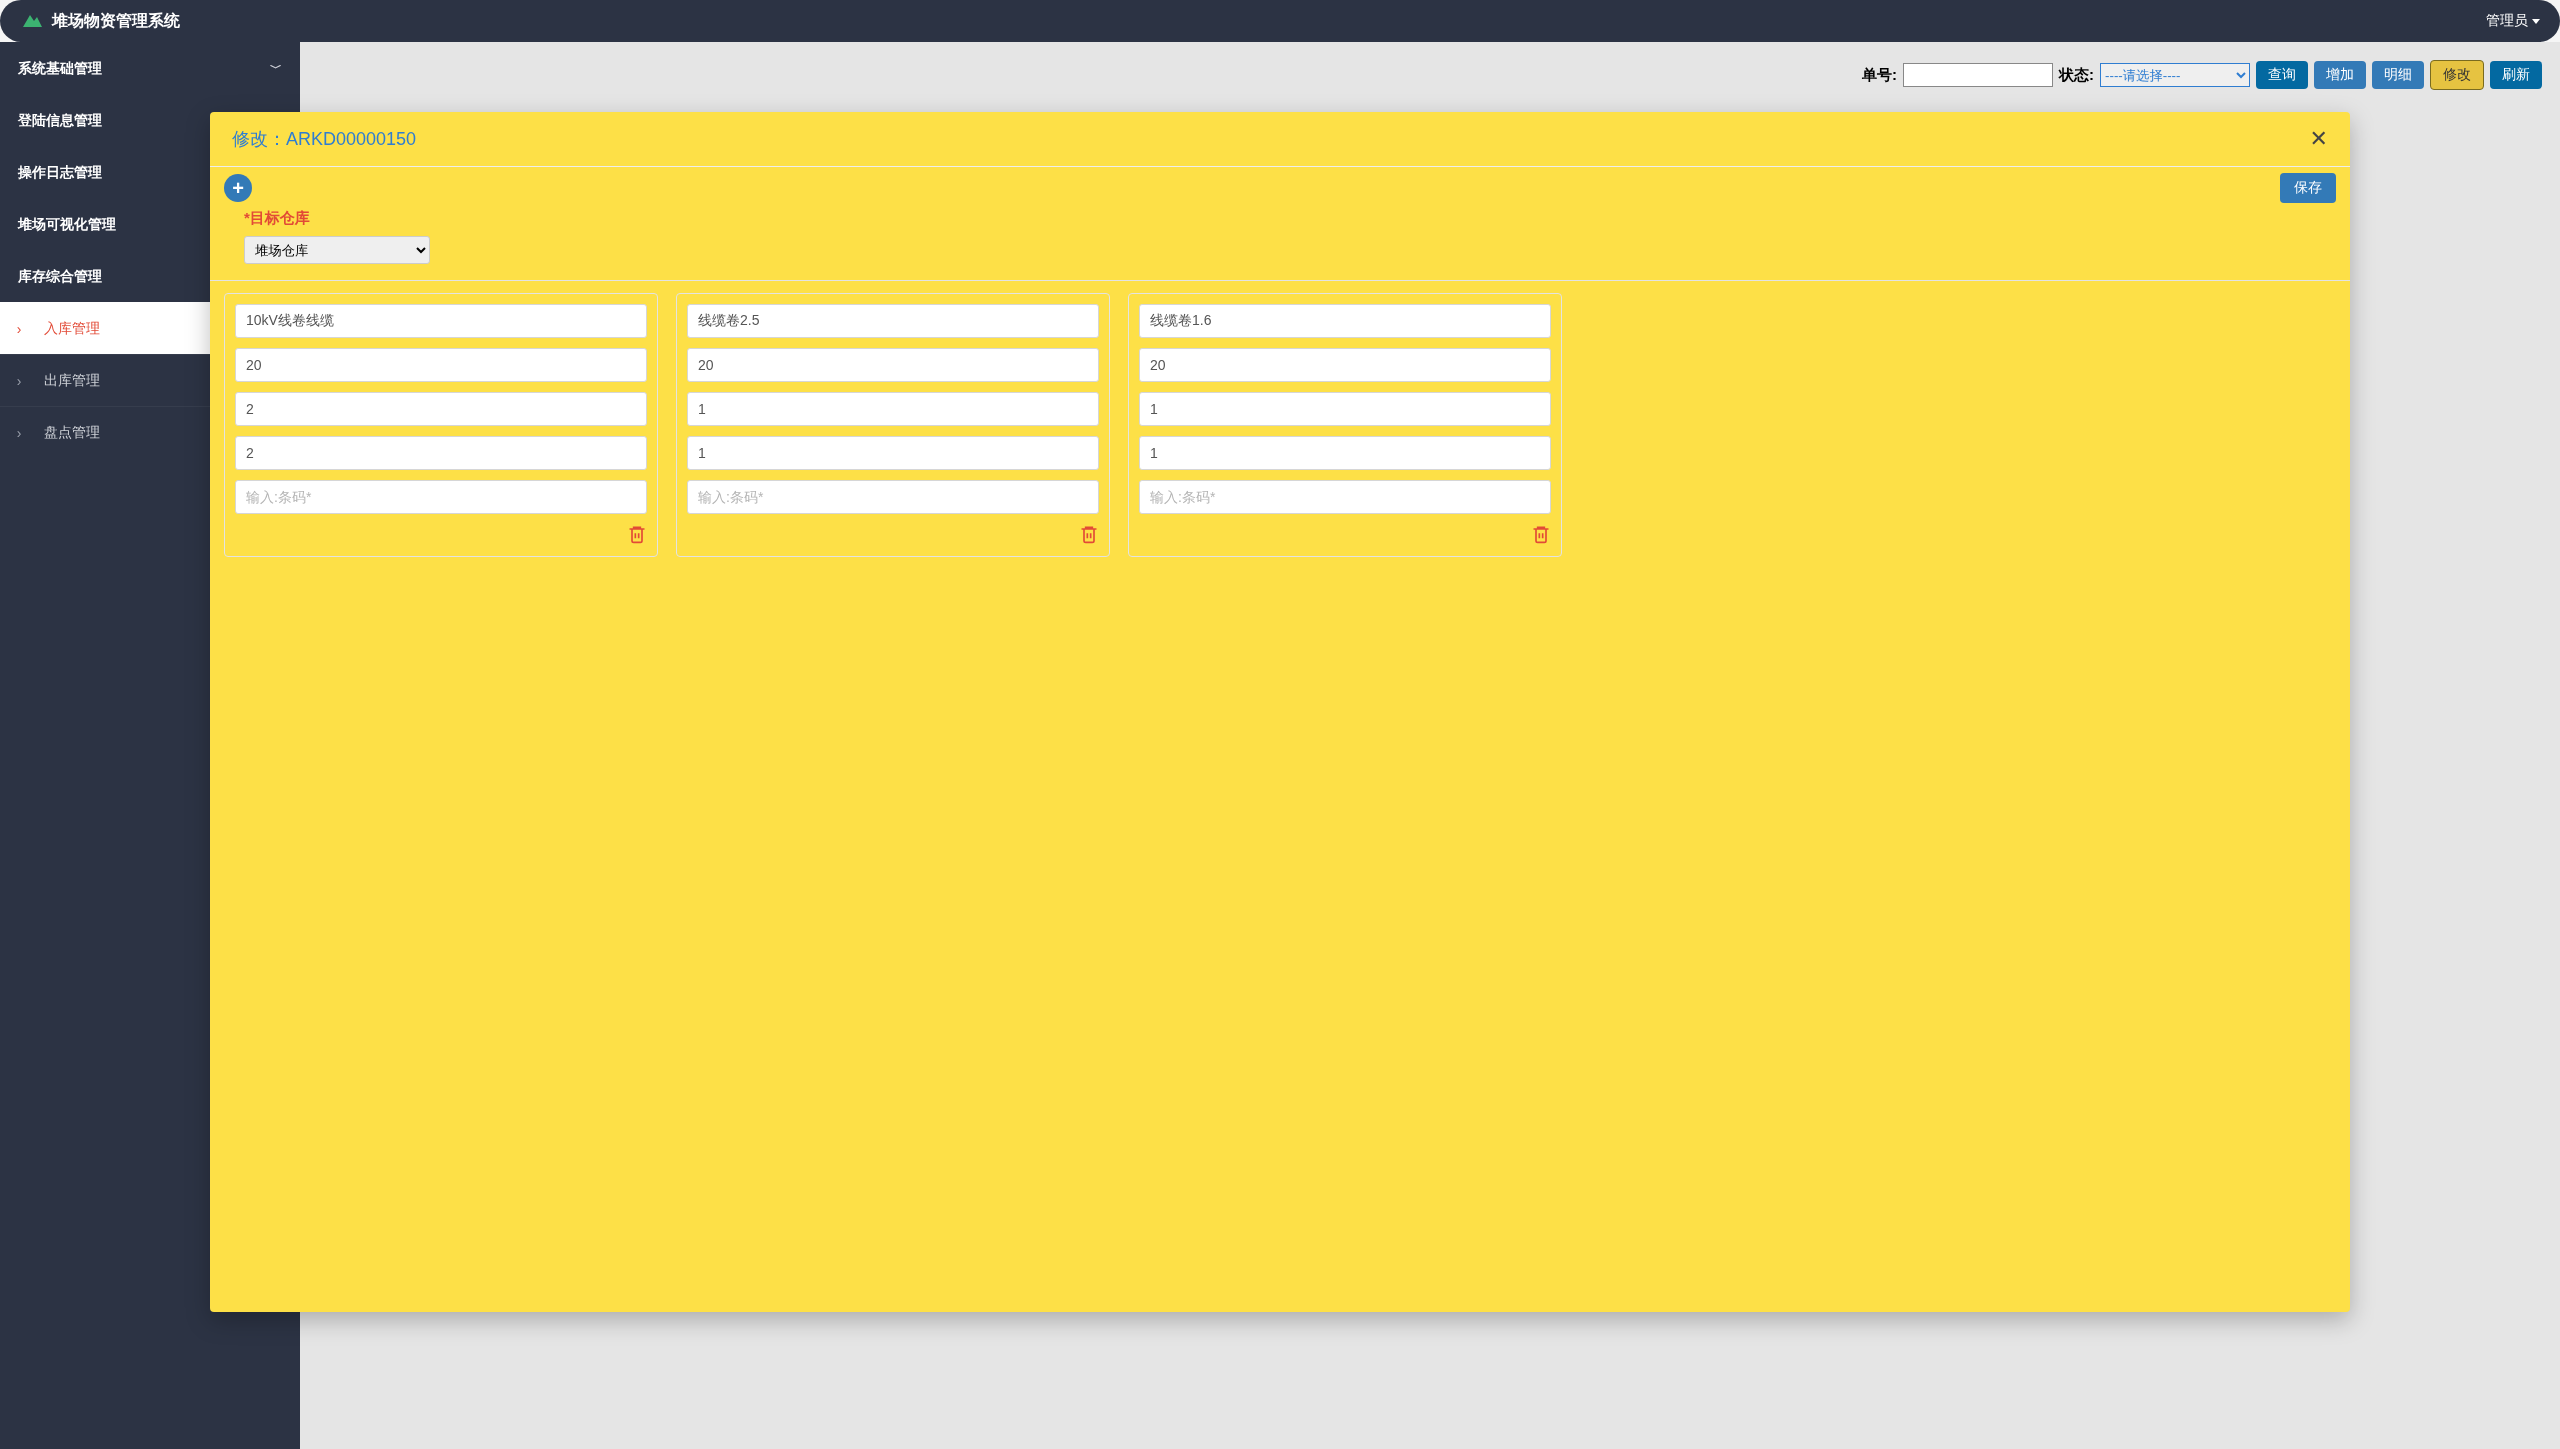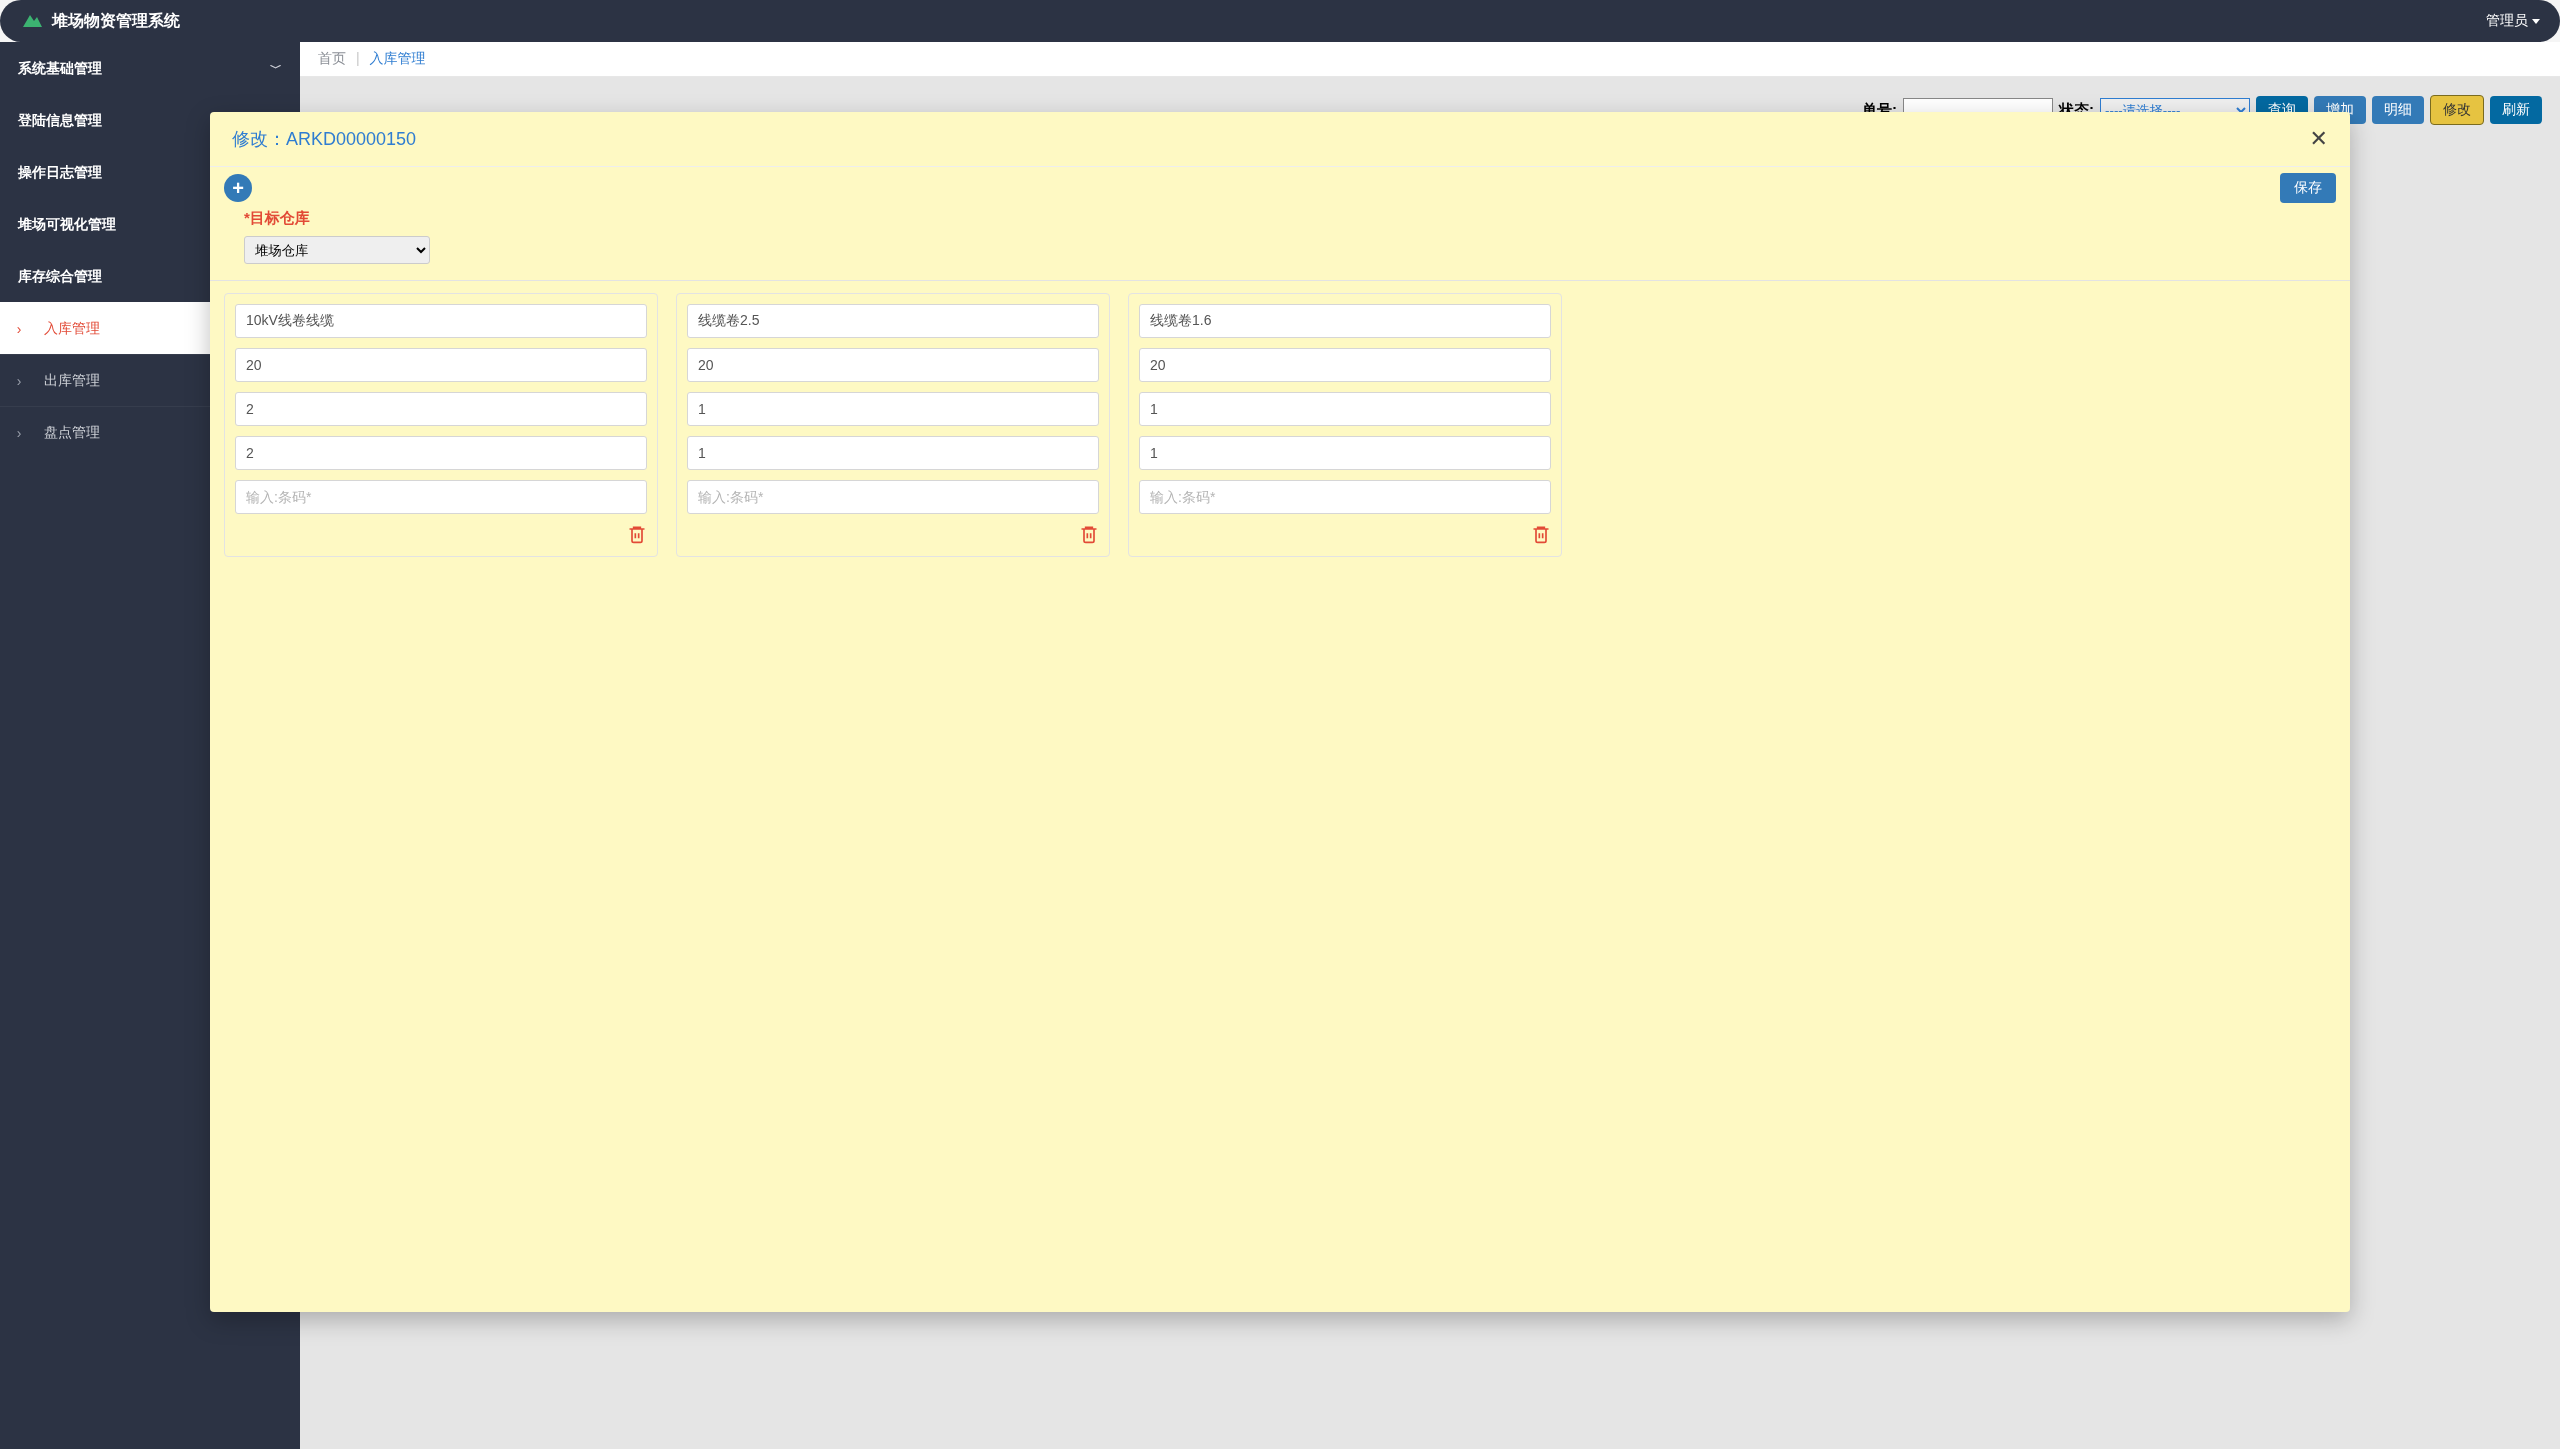--- a/index.html
+++ b/index.html
@@ -110,21 +110,21 @@
 
 .modal-overlay {
   position: absolute;
   inset: 0;
   display: flex;
   justify-content: center;
   align-items: flex-start;
   pointer-events: none;
 }
 .modal {
-  background: #fef9c3;
+  background: #fde047;
   width: 2140px;
   margin-top: 112px;
   border-radius: 4px;
   box-shadow: 0 8px 24px rgba(0,0,0,0.25);
   pointer-events: auto;
   display: flex;
   flex-direction: column;
   height: 1200px;
 }
 .modal-header {
@@ -229,25 +229,20 @@
     </div>
     <div class="submenu-item">
       <span class="lbl">
           <span class="chev">›</span>
           <span>盘点管理</span>
         </span>
     </div>
   </div>
 
   <div class="content">
-    <div class="breadcrumb">
-      <a class="home">首页</a>
-      <span class="sep">|</span>
-      <span class="current">入库管理</span>
-    </div>
     <div class="content-body">
       <div class="filter-bar">
         <label>单号:</label>
         <input type="text" value="" style="">
         <label>状态:</label>
         <select>
           <option>----请选择----</option>
         </select>
         <button class="btn btn-gray">查询</button>
         <button class="btn btn-blue">增加</button>

